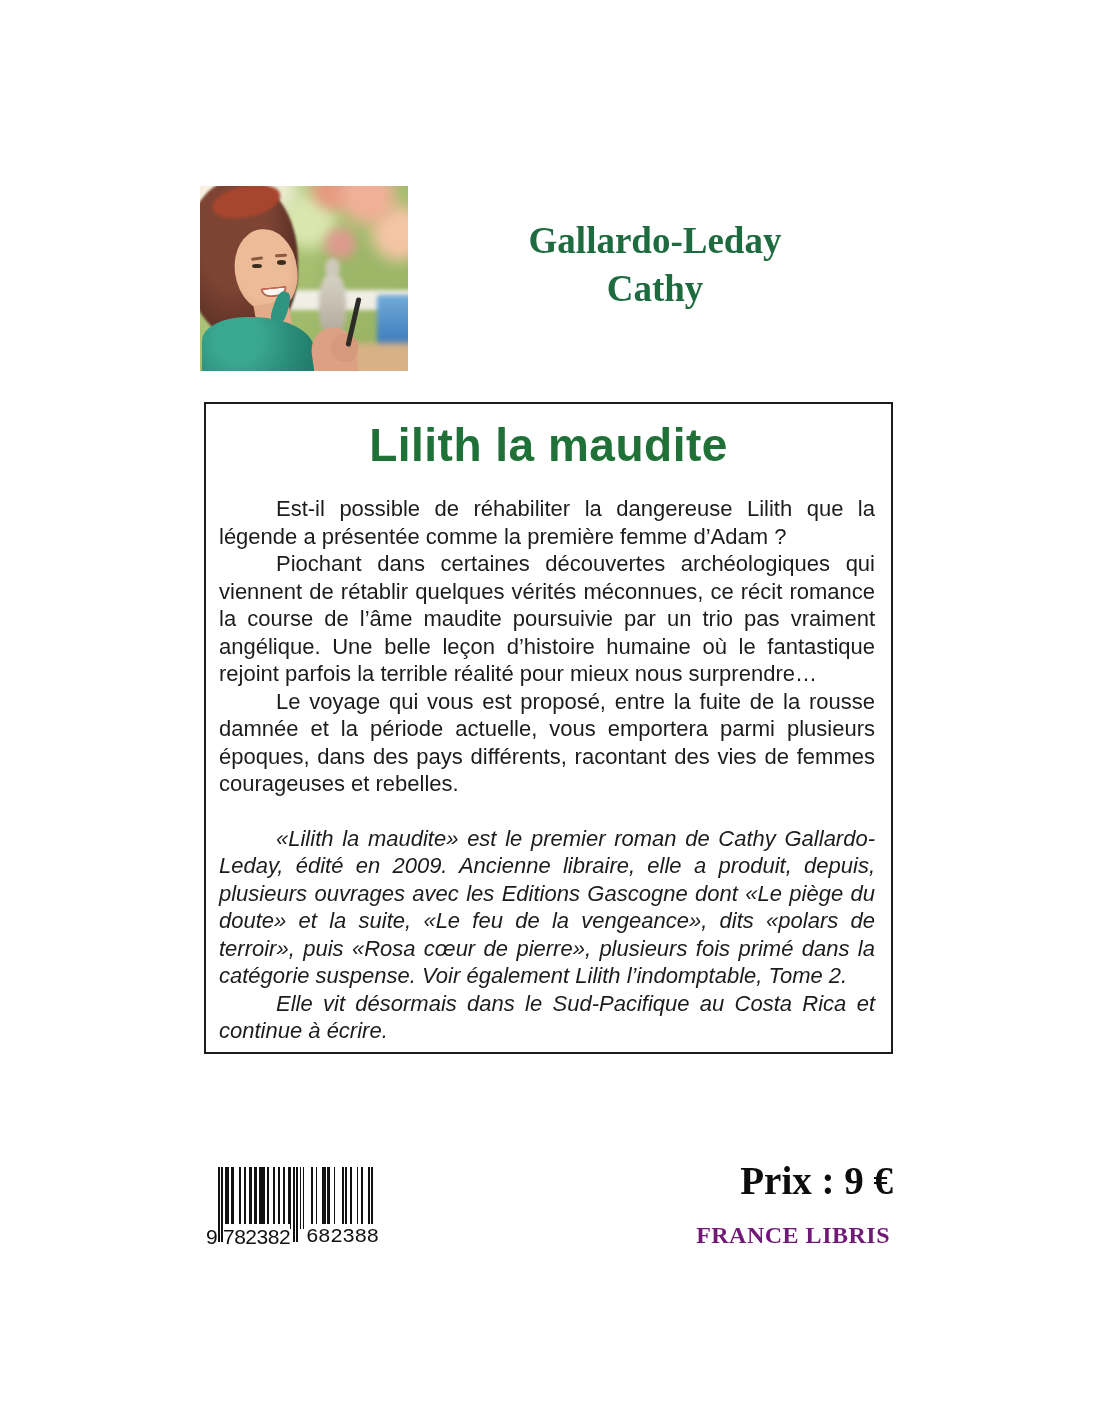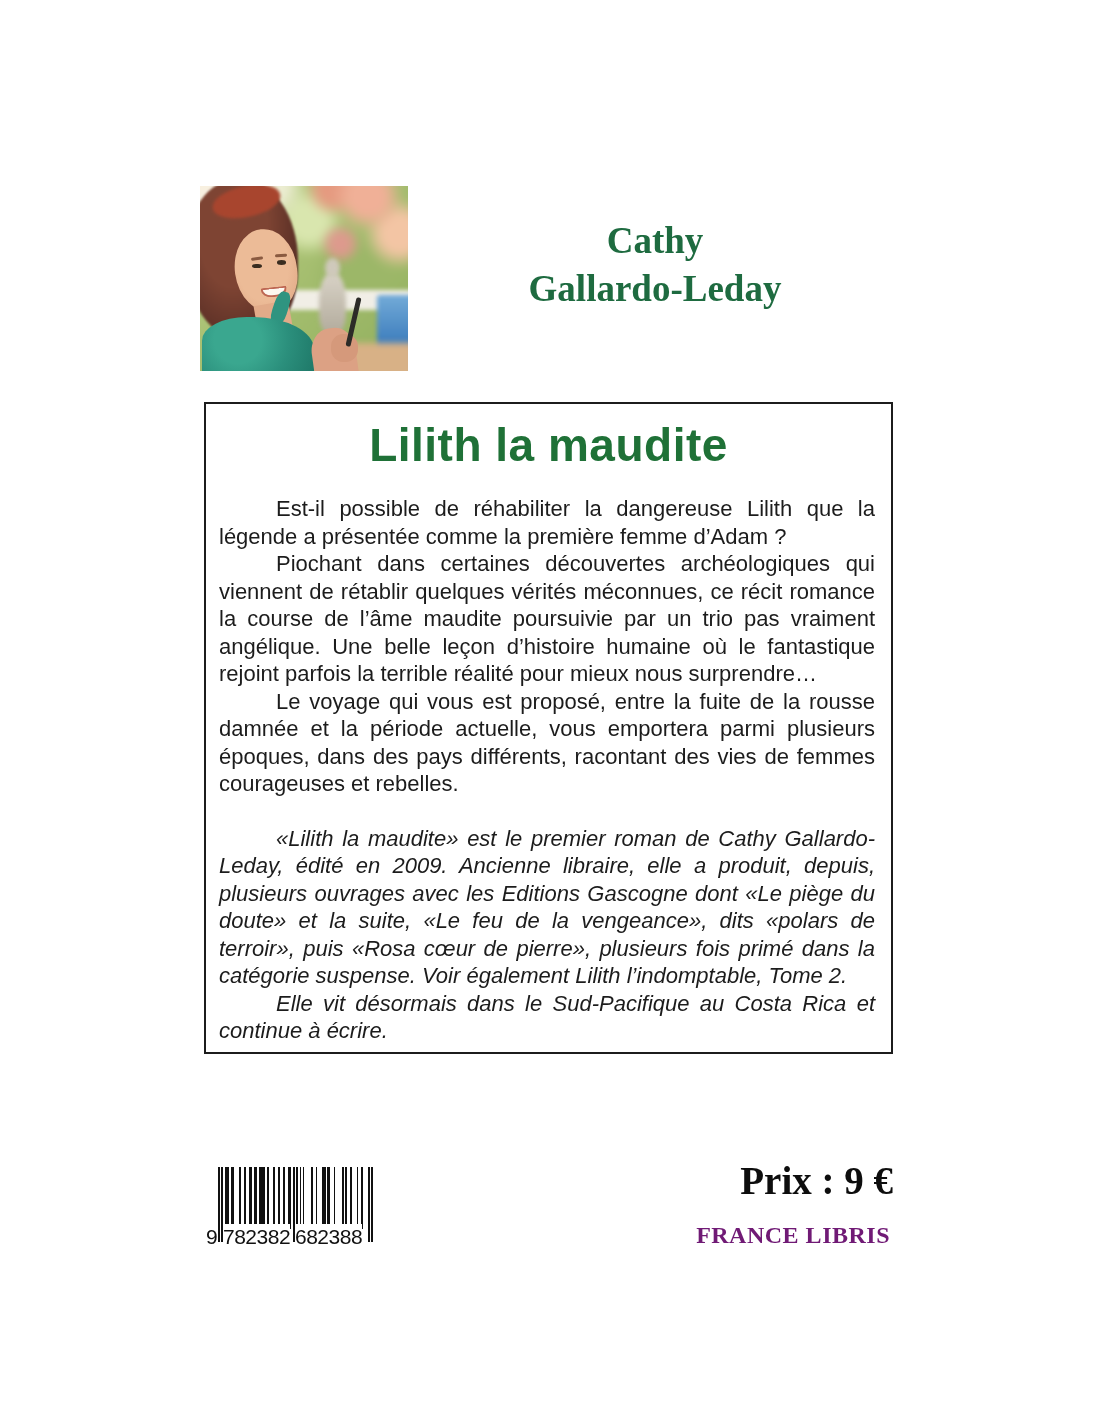--- a/index.html
+++ b/index.html
@@ -97,21 +97,21 @@
   
   .barcode { position:absolute; left:206px; top:1167px; width:170px; height:88px; }
   .barcode svg { position:absolute; left:0; top:0; }
   .bc-digit, .bc-group {
     position:absolute; top:57px; height:26px;
     font-family:"Liberation Sans", sans-serif; font-size:21px; line-height:26px;
     letter-spacing:-0.5px; color:#111; background:#ffffff; text-align:center;
   }
   .bc-digit { left:-2px; width:15px; background:transparent; }
   .bc-g1 { left:17px;  width:67px; }
-  .bc-g2 { left:89px;  width:67px; }
+  .bc-g2 { left:100px;  width:67px;font-family:Liberation Mono, monospace; }
 
   .price {
     position:absolute; top:1158px; right:207px;
     font-family:"Liberation Serif", serif; font-weight:bold;
     font-size:39px; color:#0d0d0d;
   }
   .publisher {
     position:absolute; top:1222px; right:210px;
     font-family:"Liberation Serif", serif; font-weight:bold;
     font-size:24px; letter-spacing:0.5px; color:#701a75;
@@ -139,22 +139,22 @@
     <div class="ph-smile"></div>
     <div class="ph-neck"></div>
     <div class="ph-strap"></div>
     <div class="ph-top"></div>
     <div class="ph-arm"></div>
     <div class="ph-hand"></div>
     <div class="ph-pen"></div>
   </div>
 
   <div class="author-name">
+    <div>Gallardo-Leday</div>
     <div>Cathy</div>
-    <div>Gallardo-Leday</div>
   </div>
 
   <div class="synopsis-box">
     <div class="box-title">Lilith la maudite</div>
     <div class="box-body">
       <p>Est-il possible de réhabiliter la dangereuse Lilith que la légende a présentée comme la première femme d’Adam ?</p>
       <p>Piochant dans certaines découvertes archéologiques qui viennent de rétablir quelques vérités méconnues, ce récit romance la course de l’âme maudite poursuivie par un trio pas vraiment angélique. Une belle leçon d’histoire humaine où le fantastique rejoint parfois la terrible réalité pour mieux nous surprendre…</p>
       <p>Le voyage qui vous est proposé, entre la fuite de la rousse damnée et la période actuelle, vous emportera parmi plusieurs époques, dans des pays différents, racontant des vies de femmes courageuses et rebelles.</p>
       <p class="bio bio-first">«Lilith la maudite» est le premier roman de Cathy Gallardo-Leday, édité en 2009. Ancienne libraire, elle a produit, depuis, plusieurs ouvrages avec les Editions Gascogne dont «Le piège du doute» et la suite, «Le feu de la vengeance», dits «polars de terroir», puis «Rosa cœur de pierre», plusieurs fois primé dans la catégorie suspense. Voir également Lilith l’indomptable, Tome 2.</p>
       <p class="bio">Elle vit désormais dans le Sud-Pacifique au Costa Rica et continue à écrire.</p>

